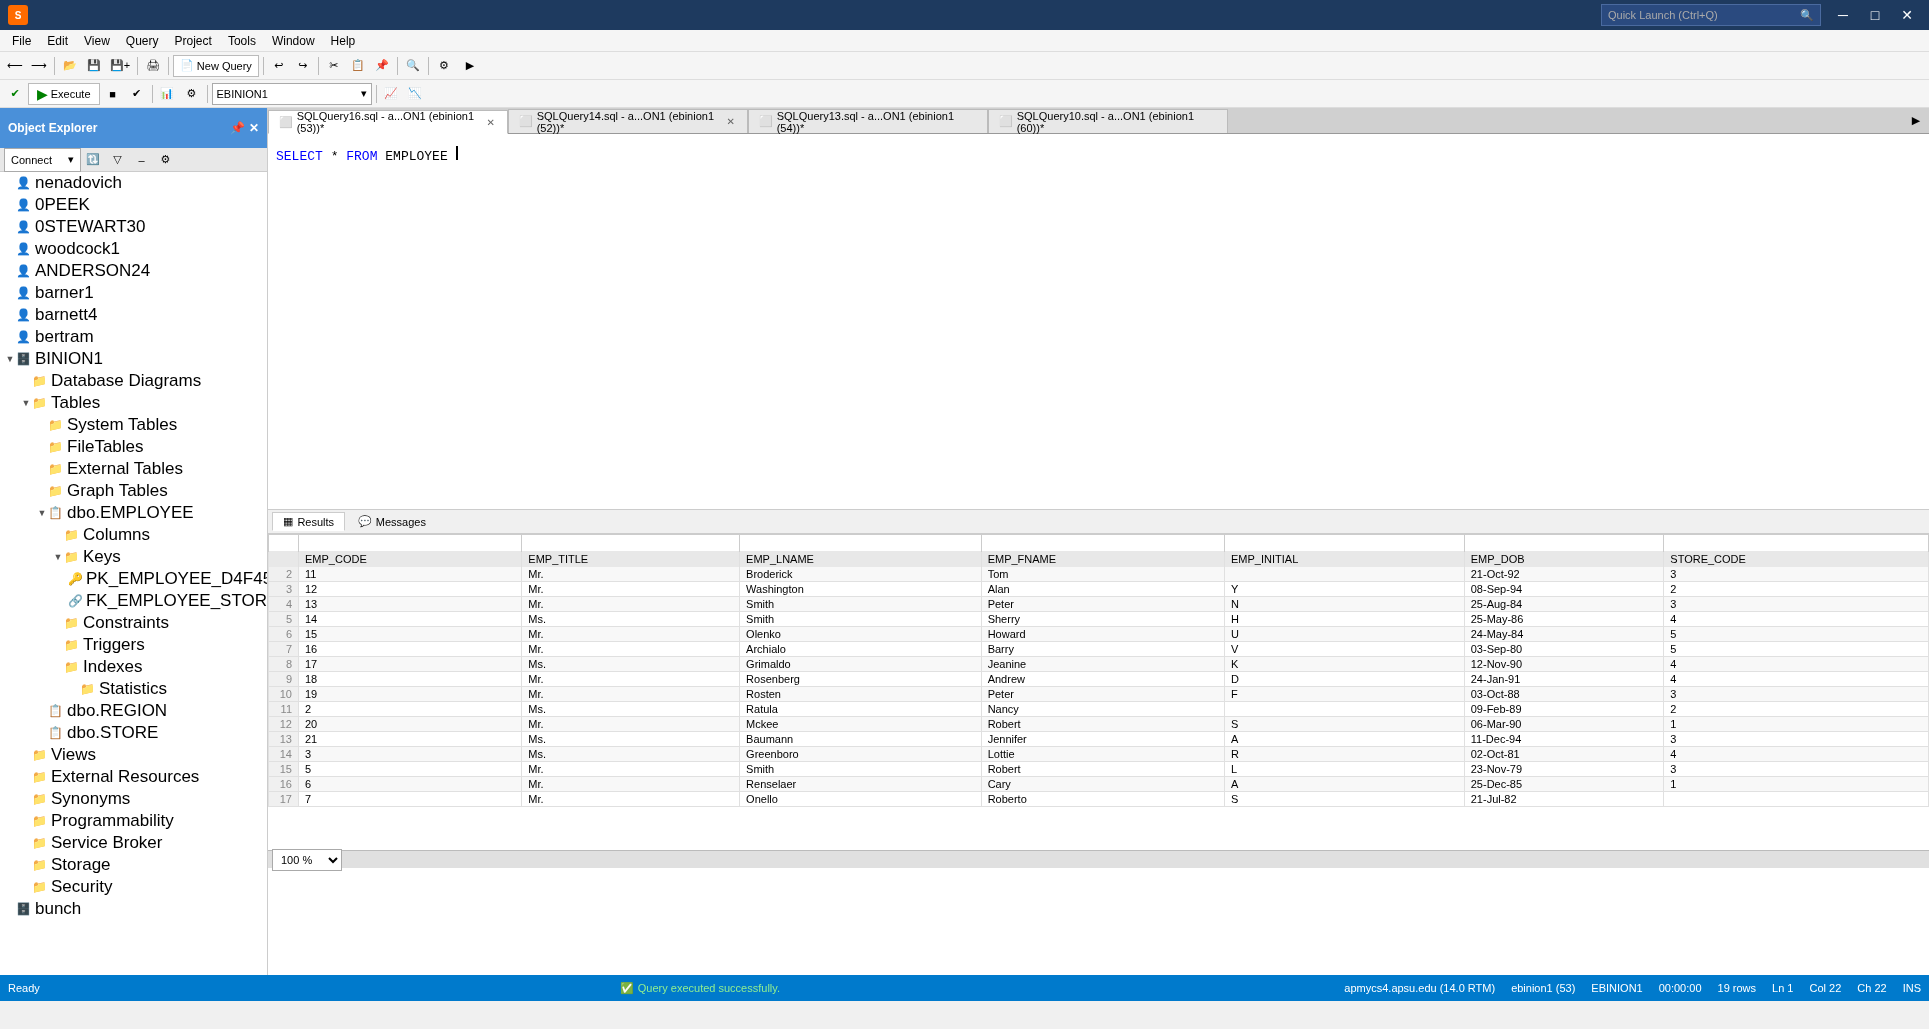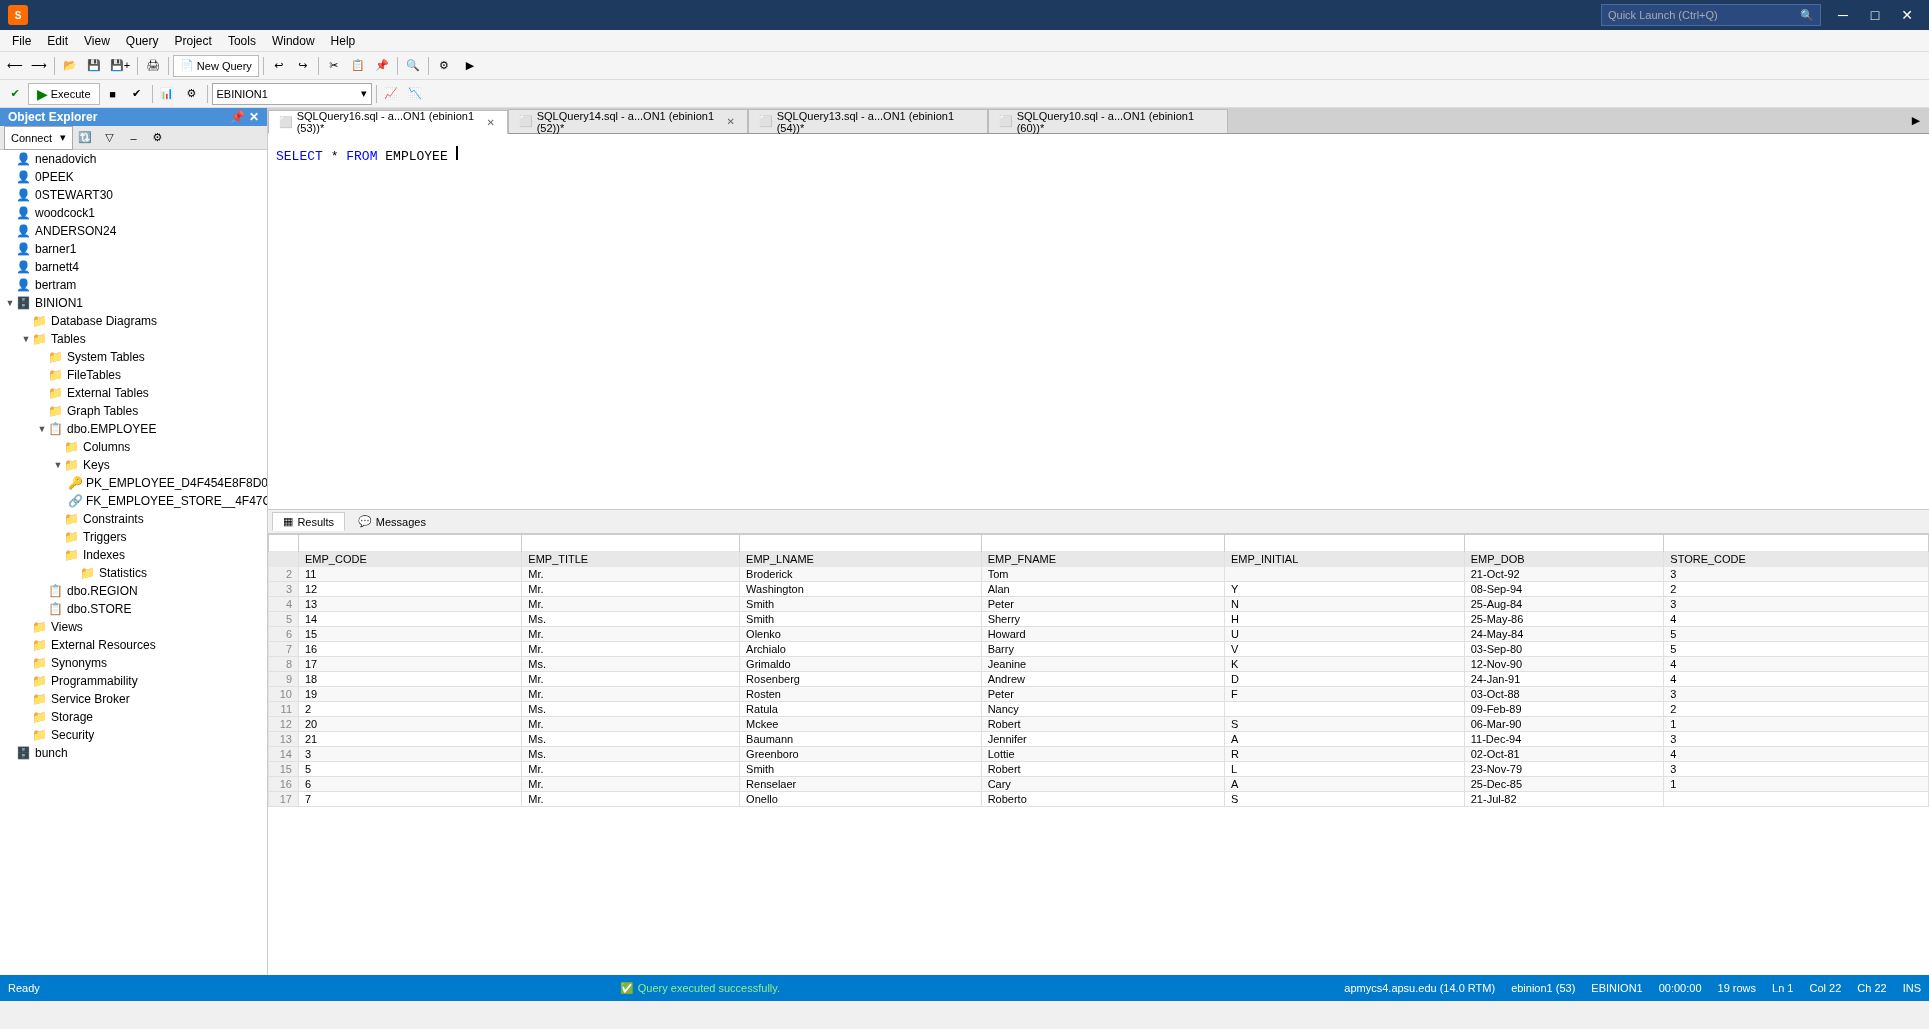--- a/index.html
+++ b/index.html
@@ -30,29 +30,29 @@
     .toolbar2 { background: #f5f5f5; height: 28px; display: flex; align-items: center; padding: 0 4px; border-bottom: 1px solid #ddd; gap: 2px; }
     .execute-btn { background: white; border: 1px solid #bbb; height: 22px; padding: 0 8px; cursor: pointer; display: flex; align-items: center; gap: 3px; font-size: 11px; color: #000; }
     .execute-icon { color: green; font-size: 14px; }
     .zoom-select { height: 22px; width: 70px; background: white; border: 1px solid #aaa; padding: 0 4px; font-size: 11px; }
 
     
     .main-layout { display: flex; height: calc(1029px - 30px - 22px - 28px - 28px - 28px - 26px); }
 
     
     .object-explorer { width: 268px; background: #f5f5f5; border-right: 1px solid #ccc; display: flex; flex-direction: column; overflow: hidden; }
-    .oe-header { background: #4a90d9; color: white; padding: 4px 8px; font-size: 12px; font-weight: bold; display: flex; align-items: center; justify-content: space-between; height: 18px; }
+    .oe-header { background: #4a90d9; color: white; padding: 4px 8px; font-size: 12px; font-weight: bold; display: flex; align-items: center; justify-content: space-between; height: 40px; }
     .oe-header-icons { display: flex; gap: 4px; }
     .oe-header-icon { cursor: pointer; color: white; font-size: 12px; }
     .oe-toolbar { background: #e8e8e8; height: 24px; display: flex; align-items: center; padding: 0 4px; border-bottom: 1px solid #ccc; gap: 2px; }
     .oe-tree { flex: 1; overflow-y: auto; background: white; }
     .tree-item { padding: 1px 0; cursor: pointer; display: flex; align-items: center; white-space: nowrap; }
     .expand-icon { width: 12px; height: 12px; display: inline-flex; align-items: center; justify-content: center; font-size: 9px; color: #555; cursor: pointer; }
     .tree-icon { width: 16px; height: 16px; margin-right: 3px; display: inline-flex; align-items: center; justify-content: center; font-size: 11px; }
-    .tree-label { font-size: 12px; text-align: right; }
+    .tree-label { font-size: 17px; text-align: right; }
 
     
     .content-area { flex: 1; display: flex; flex-direction: column; background: white; overflow: hidden; }
 
     
     .tab-bar { background: #d0d0d0; display: flex; align-items: flex-end; height: 26px; border-bottom: 1px solid #999; }
     .tab { height: 24px; padding: 0 10px; display: flex; align-items: center; gap: 4px; background: #e8e8e8; border: 1px solid #bbb; border-bottom: none; cursor: pointer; font-size: 11px; max-width: 240px; }
     .tab.active { background: white; border-bottom: 1px solid white; margin-bottom: -1px; z-index: 1; }
     .tab-close { font-size: 10px; color: #666; cursor: pointer; padding: 1px 2px; }
 
@@ -78,21 +78,21 @@
     .status-right { display: flex; gap: 16px; align-items: center; }
 
     
     .zoom-bar { background: #e0e0e0; height: 18px; display: flex; align-items: center; padding: 0 4px; border-top: 1px solid #bbb; }
 
     
     .sql-keyword { color: #0000ff; font-weight: normal; }
     .sql-star { color: #000; }
     .sql-table { color: #000; }
 
-    .oe-connect { height: 24px; background: white; border: 1px solid #aaa; padding: 0 6px; font-size: 11px; display: flex; align-items: center; gap: 8px; cursor: pointer; }
+    .oe-connect { height: 24px; background: white; border: 1px solid #aaa; padding: 0 6px; font-size: 11px; display: flex; align-items: center; gap: 16px; cursor: pointer; }
   </style>
 </head>
 <body>
 
 <div class="title-bar">
   <div class="title-bar-left">
     <div class="title-icon">S</div>
   </div>
   <div style="display:flex; align-items:center; gap:8px;">
     <div class="quick-launch">
@@ -595,20 +595,29 @@
                 <td>Roberto</td>
                 <td>S</td>
                 <td>21-Jul-82</td>
                 <td></td>
               </tr>
             </tbody>
         </table>
       </div>
     </div>
 
+    <div class="zoom-bar">
+      <span style="font-size:11px; color:#444;">
+        <select class="zoom-select">
+          <option>100 %</option>
+          <option>75 %</option>
+          <option>125 %</option>
+        </select>
+      </span>
+    </div>
 
   </div>
 </div>
 
 <div class="status-bar">
   <div class="status-left">
     <div class="status-success">
       <span>✅</span>
       <span>Query executed successfully.</span>
     </div>

